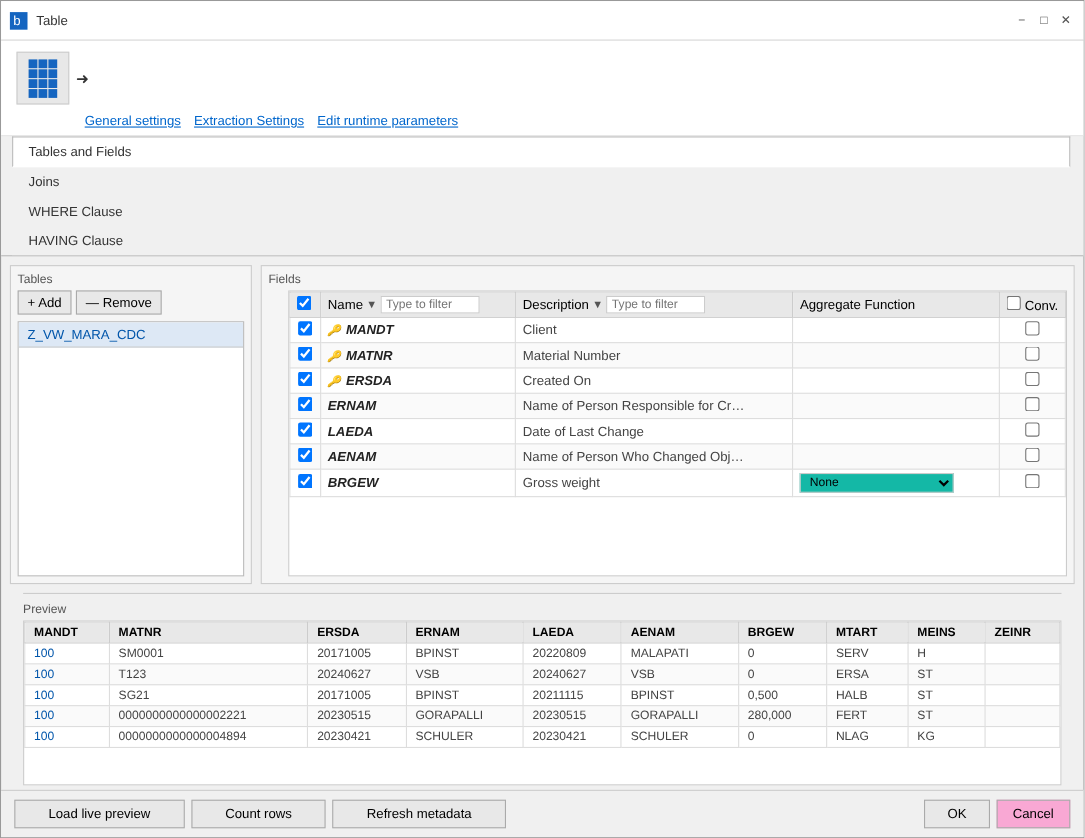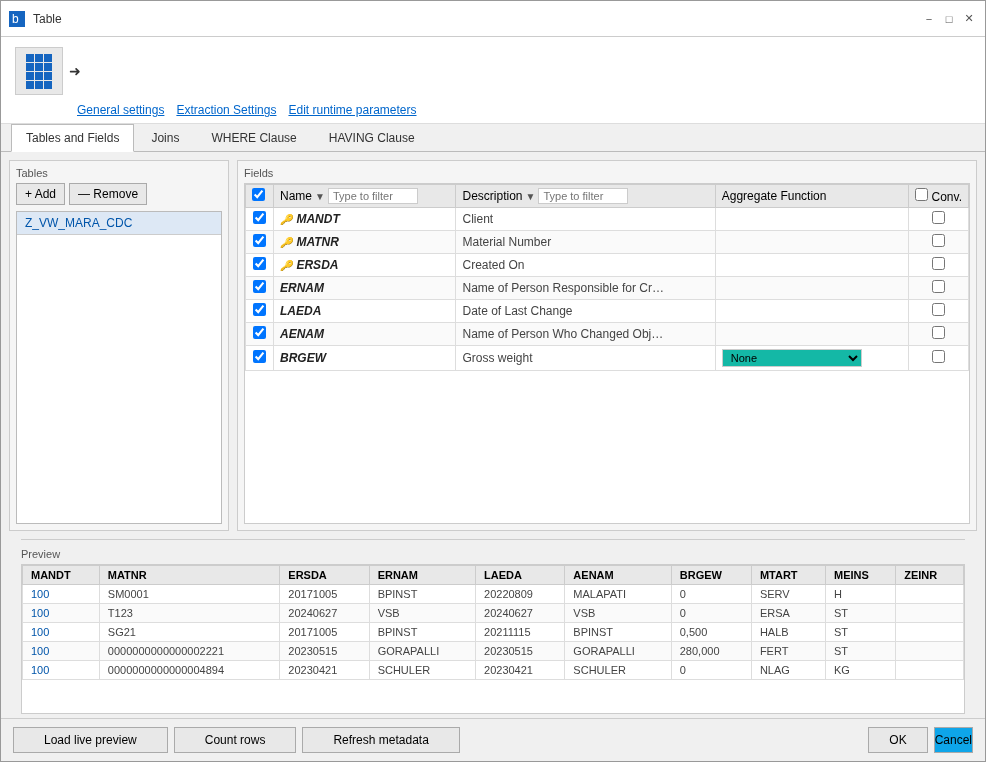--- a/index.html
+++ b/index.html
@@ -20,39 +20,39 @@
     .header-title-row { display: flex; align-items: center; gap: 14px; margin-bottom: 8px; }
     .header-icon { width: 48px; height: 48px; border: 1px solid #ccc; background: #e8e8e8; display: flex; align-items: center; justify-content: center; position: relative; flex-shrink: 0; }
     .grid-icon { display: grid; grid-template-columns: repeat(3,8px); grid-template-rows: repeat(4,8px); gap: 1px; }
     .grid-cell { background: #1565c0; }
     .arrow-right { font-size: 14px; color: #333; margin-left: 2px; }
     .header-title { font-size: 14px; font-weight: bold; color: #222; }
     .header-links { display: flex; gap: 12px; padding-left: 62px; }
     .header-link { color: #0066cc; text-decoration: underline; cursor: pointer; font-size: 12px; }
     
     
-    .tabs { display: flex; background: #f0f0f0; border-bottom: 1px solid #bbb; padding: 0 10px; }
+    .tabs { display: flex; background: #f0f0f0; border-bottom: 1px solid #bbb; padding: 0 10px; flex-direction: column; }
     .tab { padding: 6px 14px; cursor: pointer; border: 1px solid transparent; border-bottom: none; font-size: 12px; background: #f0f0f0; color: #333; margin-right: 2px; }
     .tab.active { background: #fff; border-color: #bbb; border-bottom: 1px solid #fff; margin-bottom: -1px; z-index: 1; }
     
     
     .main-content { display: flex; flex: 1; overflow: hidden; padding: 8px; gap: 8px; }
     
     
     .tables-panel { width: 220px; flex-shrink: 0; display: flex; flex-direction: column; }
     .panel-label { font-size: 11px; color: #555; margin-bottom: 4px; }
     .tables-toolbar { display: flex; gap: 4px; margin-bottom: 6px; }
     .toolbar-btn { display: flex; align-items: center; gap: 3px; padding: 3px 8px; border: 1px solid #aaa; background: #e8e8e8; cursor: pointer; font-size: 12px; }
     .tables-list { border: 1px solid #bbb; background: #fff; flex: 1; overflow-y: auto; }
     .table-item { padding: 4px 8px; color: #0055aa; cursor: pointer; background: #dde8f5; border-bottom: 1px solid #ccc; }
     
     
     .fields-panel { flex: 1; display: flex; flex-direction: column; border: 1px solid #ccc; background: #f5f5f5; padding: 6px; }
     .fields-label { font-size: 11px; color: #555; margin-bottom: 4px; }
-    .fields-table-wrap { flex: 1; overflow: auto; background: #fff; border: 1px solid #ccc; }
+    .fields-table-wrap { flex: 1; overflow: auto; background: #fff; border: 1px solid #ccc; margin-left: 18px; }
     .fields-table { width: 100%; border-collapse: collapse; }
     .fields-table th { background: #e8e8e8; border: 1px solid #ccc; padding: 3px 6px; text-align: left; font-weight: normal; position: sticky; top: 0; z-index: 1; white-space: nowrap; }
     .fields-table td { border: 1px solid #ddd; padding: 3px 6px; white-space: nowrap; }
     .fields-table tr:nth-child(even) td { background: #fafafa; }
     .cb-cell { width: 28px; text-align: center; }
     .name-cell { min-width: 100px; font-weight: bold; color: #222; font-style: italic; }
     .desc-cell { min-width: 180px; color: #444; }
     .agg-cell { min-width: 160px; }
     .conv-cell { width: 50px; text-align: center; }
     .key-icon { font-size: 11px; color: #888; margin-right: 4px; }
@@ -70,21 +70,21 @@
     .preview-table td { border: 1px solid #ddd; padding: 3px 8px; font-size: 11px; color: #444; }
     .preview-table tr:nth-child(even) td { background: #fafafa; }
     .preview-table td.num { color: #0055aa; }
     
     
     .footer { display: flex; align-items: center; justify-content: space-between; padding: 8px 12px; border-top: 1px solid #ccc; background: #f0f0f0; }
     .footer-left { display: flex; gap: 6px; }
     .footer-right { display: flex; gap: 6px; }
     .footer-btn { padding: 5px 30px; border: 1px solid #aaa; background: #e8e8e8; cursor: pointer; font-size: 12px; }
     .ok-btn { padding: 5px 20px; border: 1px solid #aaa; background: #e8e8e8; cursor: pointer; font-size: 12px; }
-    .cancel-btn { padding: 5px 0; border: 1px solid #aaa; background: #0ea5e9; cursor: pointer; font-size: 12px; }
+    .cancel-btn { padding: 5px 14px; border: 1px solid #aaa; background: #f9a8d4; cursor: pointer; font-size: 12px; }
     
     input[type="checkbox"] { cursor: pointer; }
   </style>
 </head>
 <body>
 
 <div class="window">
 
   <div class="title-bar">
     <div class="title-bar-left">

